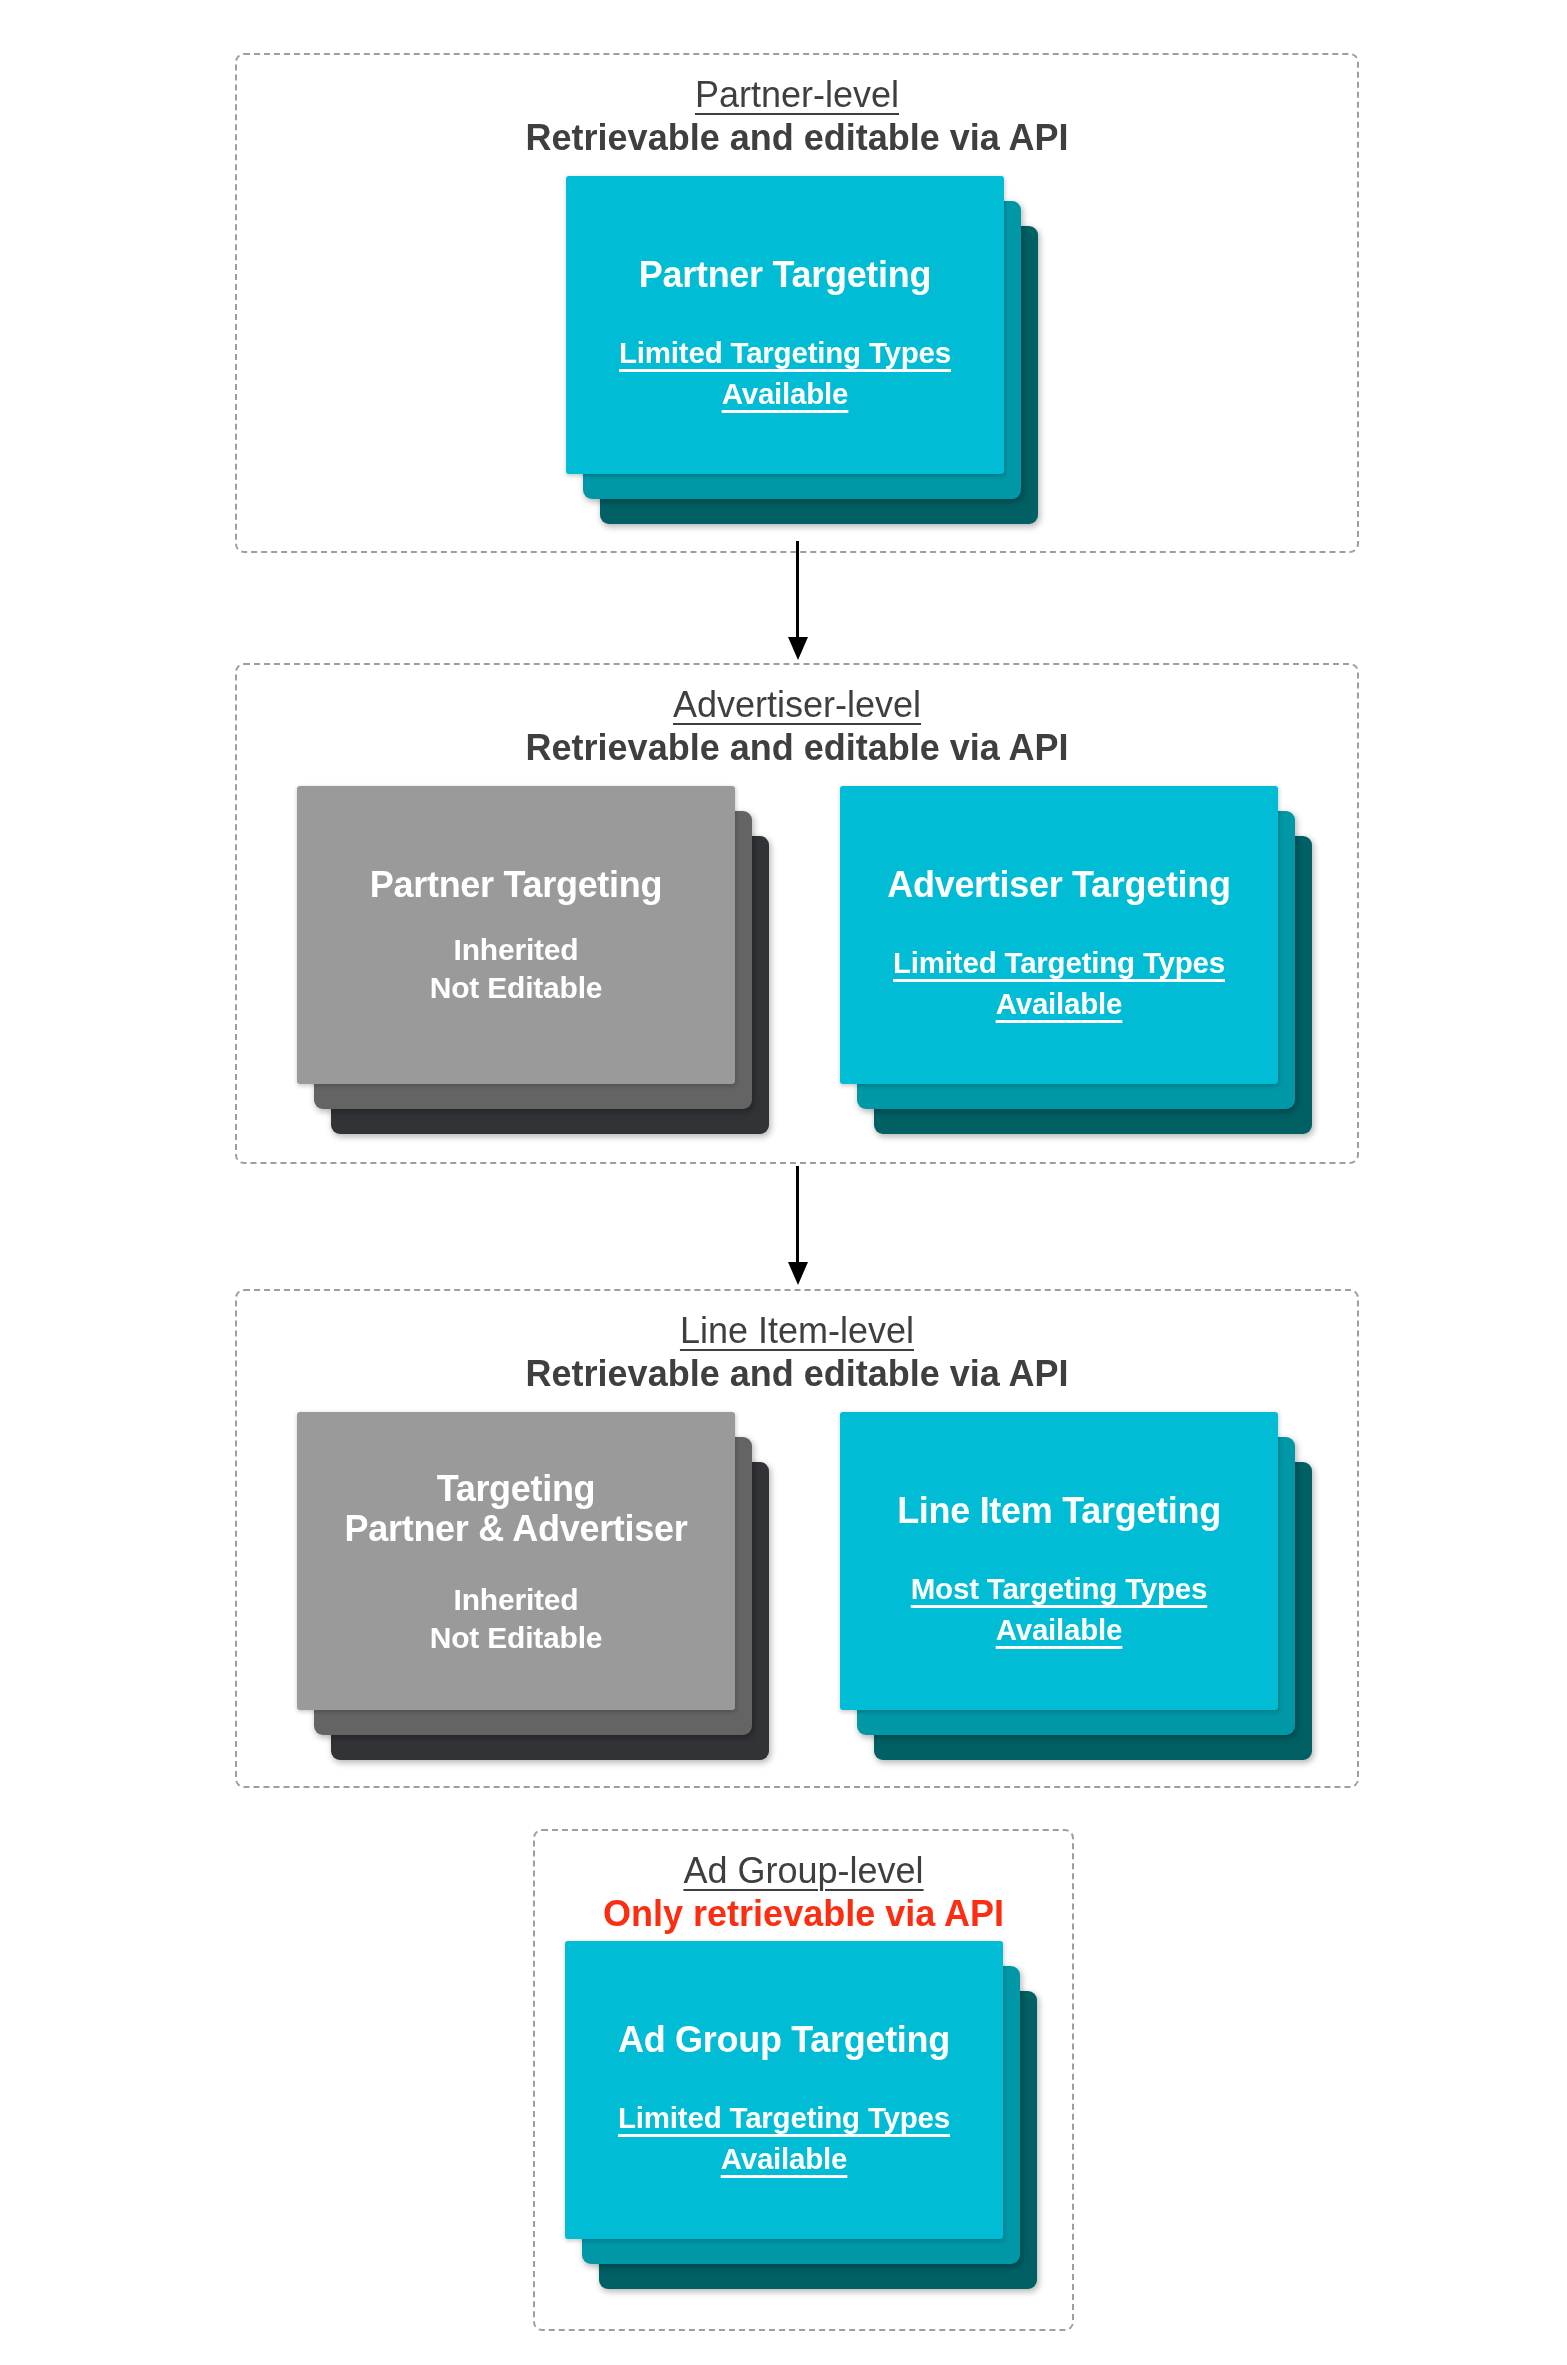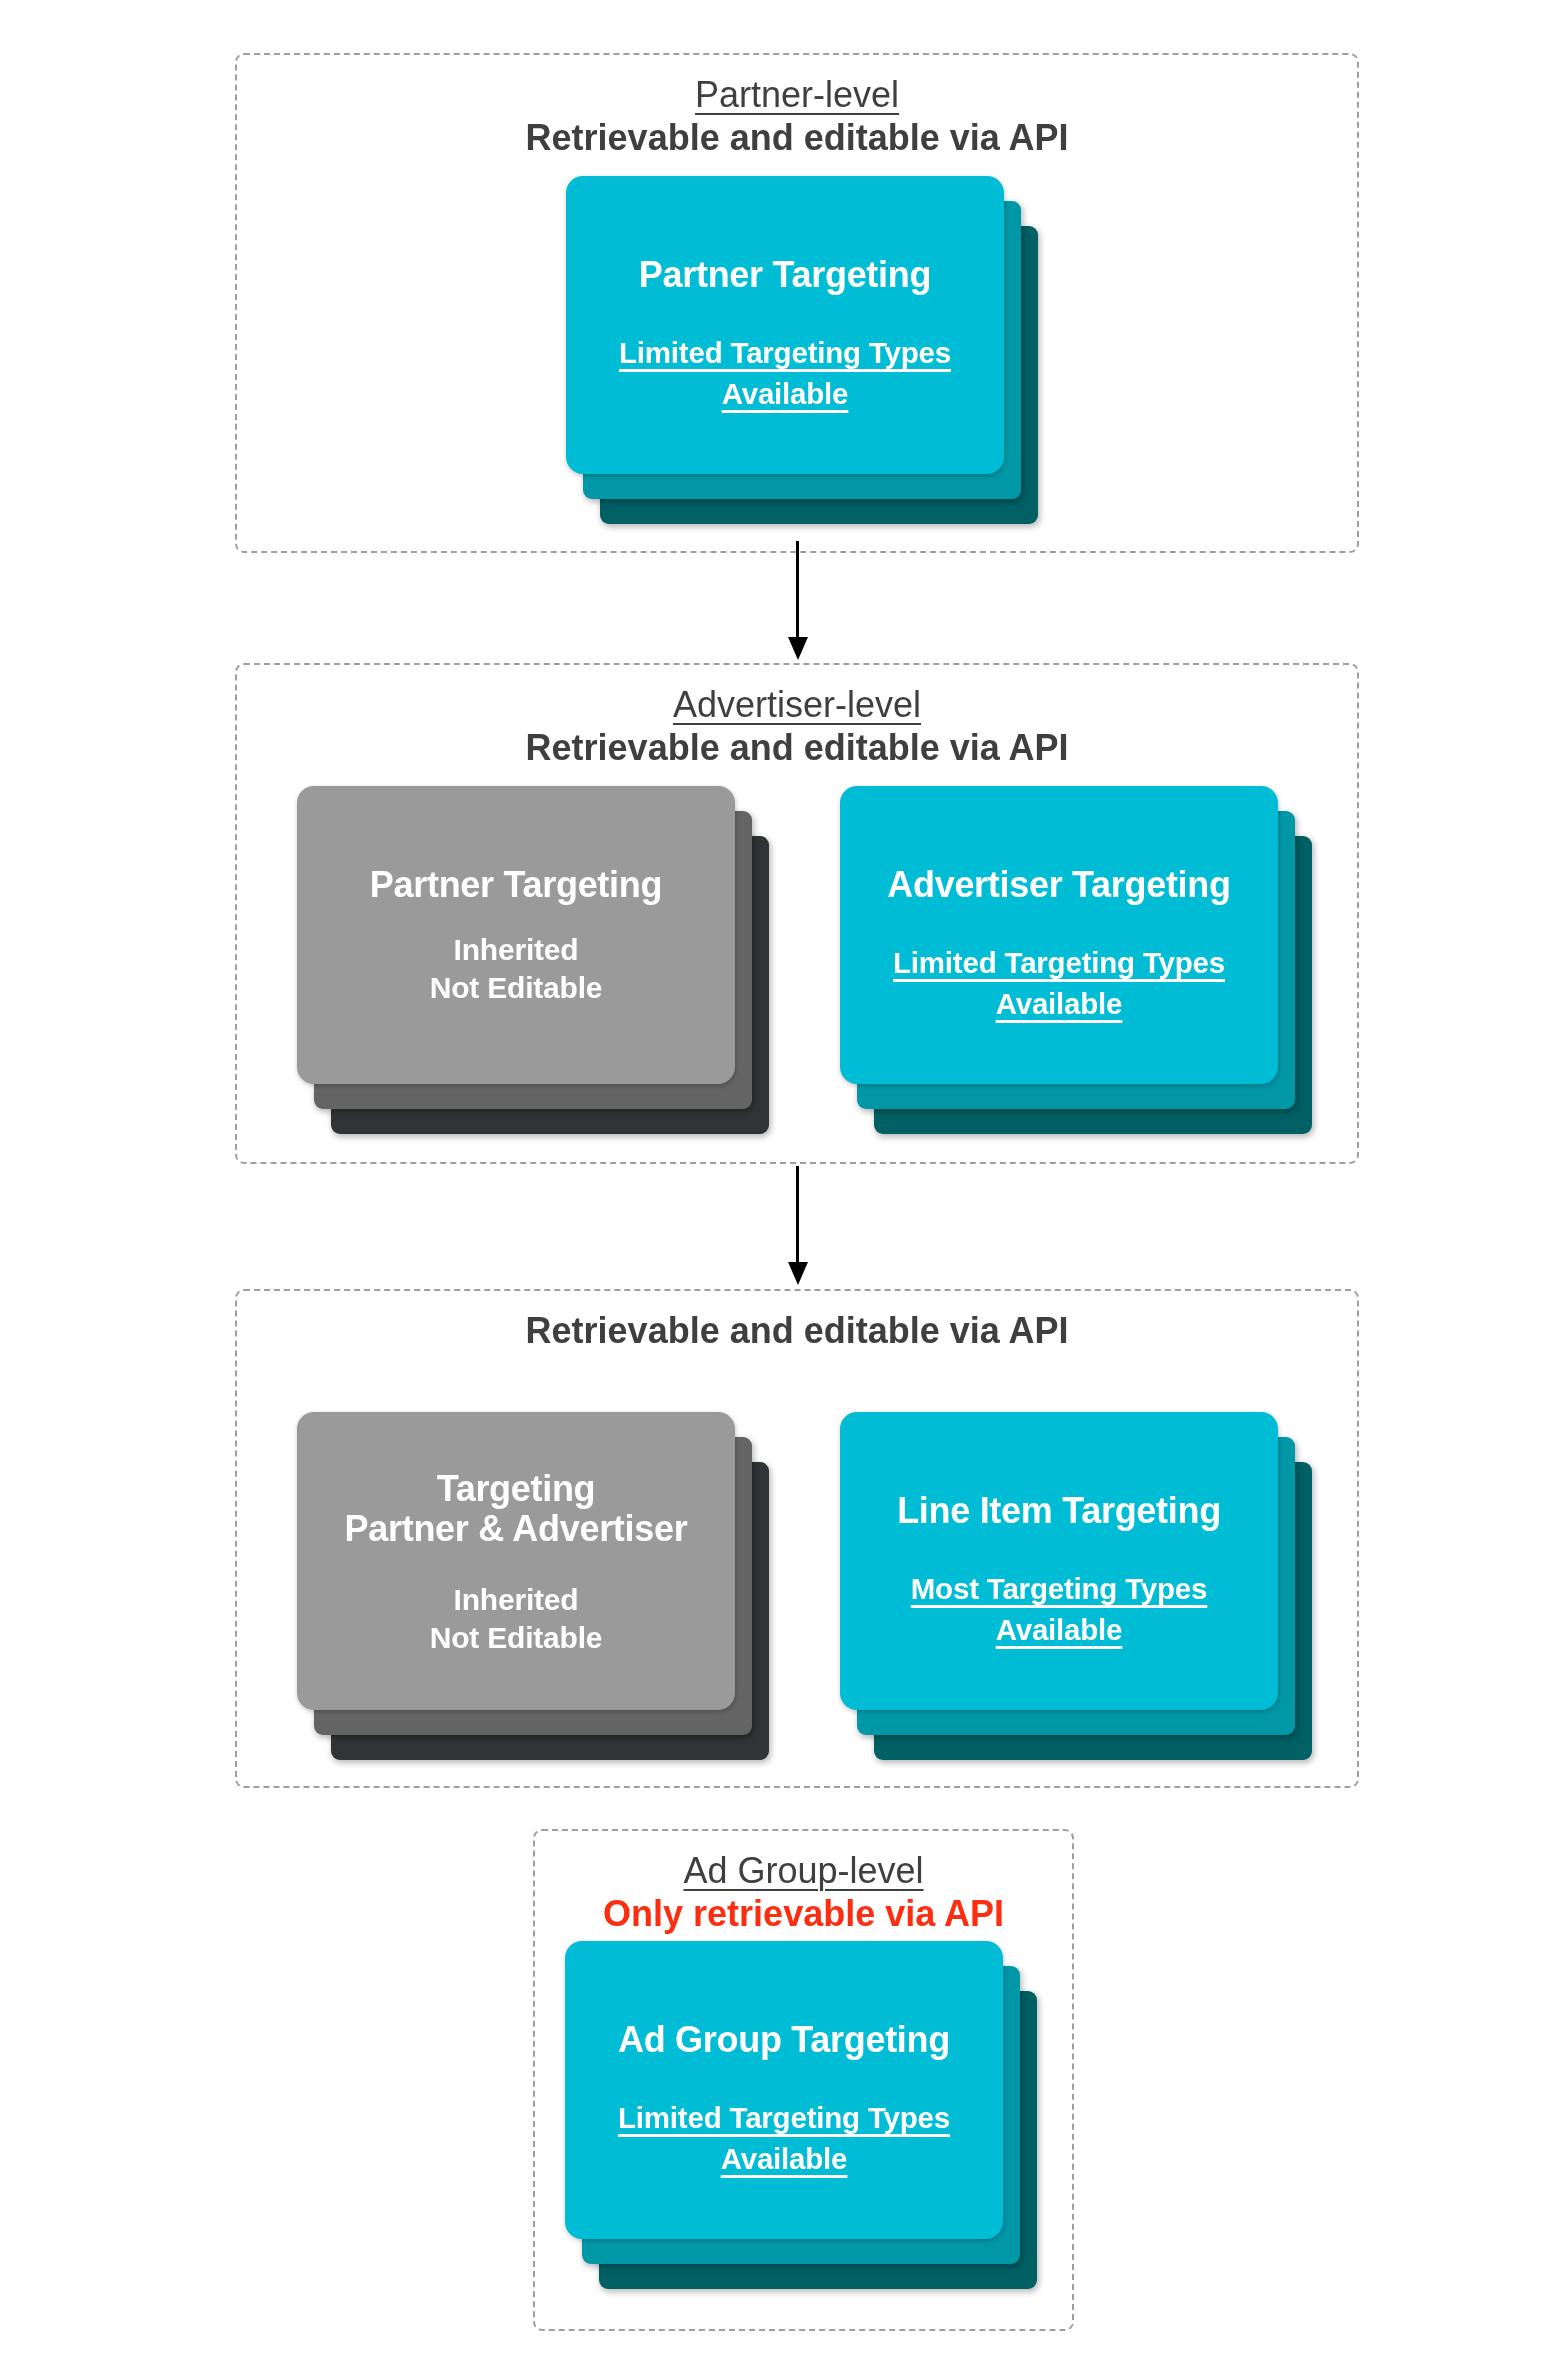--- a/index.html
+++ b/index.html
@@ -16,21 +16,21 @@
 
   .card { position:absolute; width:438px; height:298px; }
   .layer { position:absolute; left:0; top:0; width:438px; height:298px; border-radius:9px;
            box-shadow:1.8px 2.7px 6.3px rgba(0,0,0,0.28); }
   .layer.l3 { transform:translate(34px,50px); }
   .layer.l2 { transform:translate(17px,25px); }
   .teal .l3 { background:#006064; }
   .teal .l2 { background:#0097a7; }
   .gray .l3 { background:#323336; }
   .gray .l2 { background:#646464; }
-  .face { position:absolute; left:0; top:0; width:438px; height:298px; border-radius:17px;
+  .face { position:absolute; left:0; top:0; width:438px; height:298px; border-radius:3px;
           color:#ffffff; text-align:center; box-shadow:0.9px 1.8px 4.5px rgba(0,0,0,0.20); }
   .teal .face { background:#00bcd4; }
   .gray .face { background:#9a9a9a; }
 
   .card-title { font-weight:bold; font-size:36px; line-height:43px; padding-top:77px; letter-spacing:-0.3px; }
   .two-line .card-title { padding-top:57px; line-height:40px; }
   .card-sub { font-weight:bold; font-size:29.5px; line-height:41px; margin-top:36px; letter-spacing:-0.2px; }
   .card-sub.u { text-decoration:underline; text-underline-offset:6.3px; text-decoration-thickness:2.7px; }
   .gray .card-sub { font-size:30px; line-height:38px; margin-top:25px; }
   .two-line .card-sub { margin-top:32px; }
@@ -104,20 +104,21 @@
     </div>
   </div>
 
   <div class="arrow" style="left:787px; top:1166px;">
     <div class="shaft" style="height:96px;"></div>
     <div class="head"></div>
   </div>
 
   <div class="section" style="left:235px; top:1289px; width:1124px; height:499px;">
     <div class="sec-head">
+      <div class="sec-level">Line Item-level</div>
       <div class="sec-api">Retrievable and editable via API</div>
     </div>
     <div class="card gray two-line" style="left:60px; top:121px;">
       <div class="layer l3"></div>
       <div class="layer l2"></div>
       <div class="face">
         <div class="card-title">
           <div>Targeting</div>
           <div>Partner &amp; Advertiser</div>
         </div>

